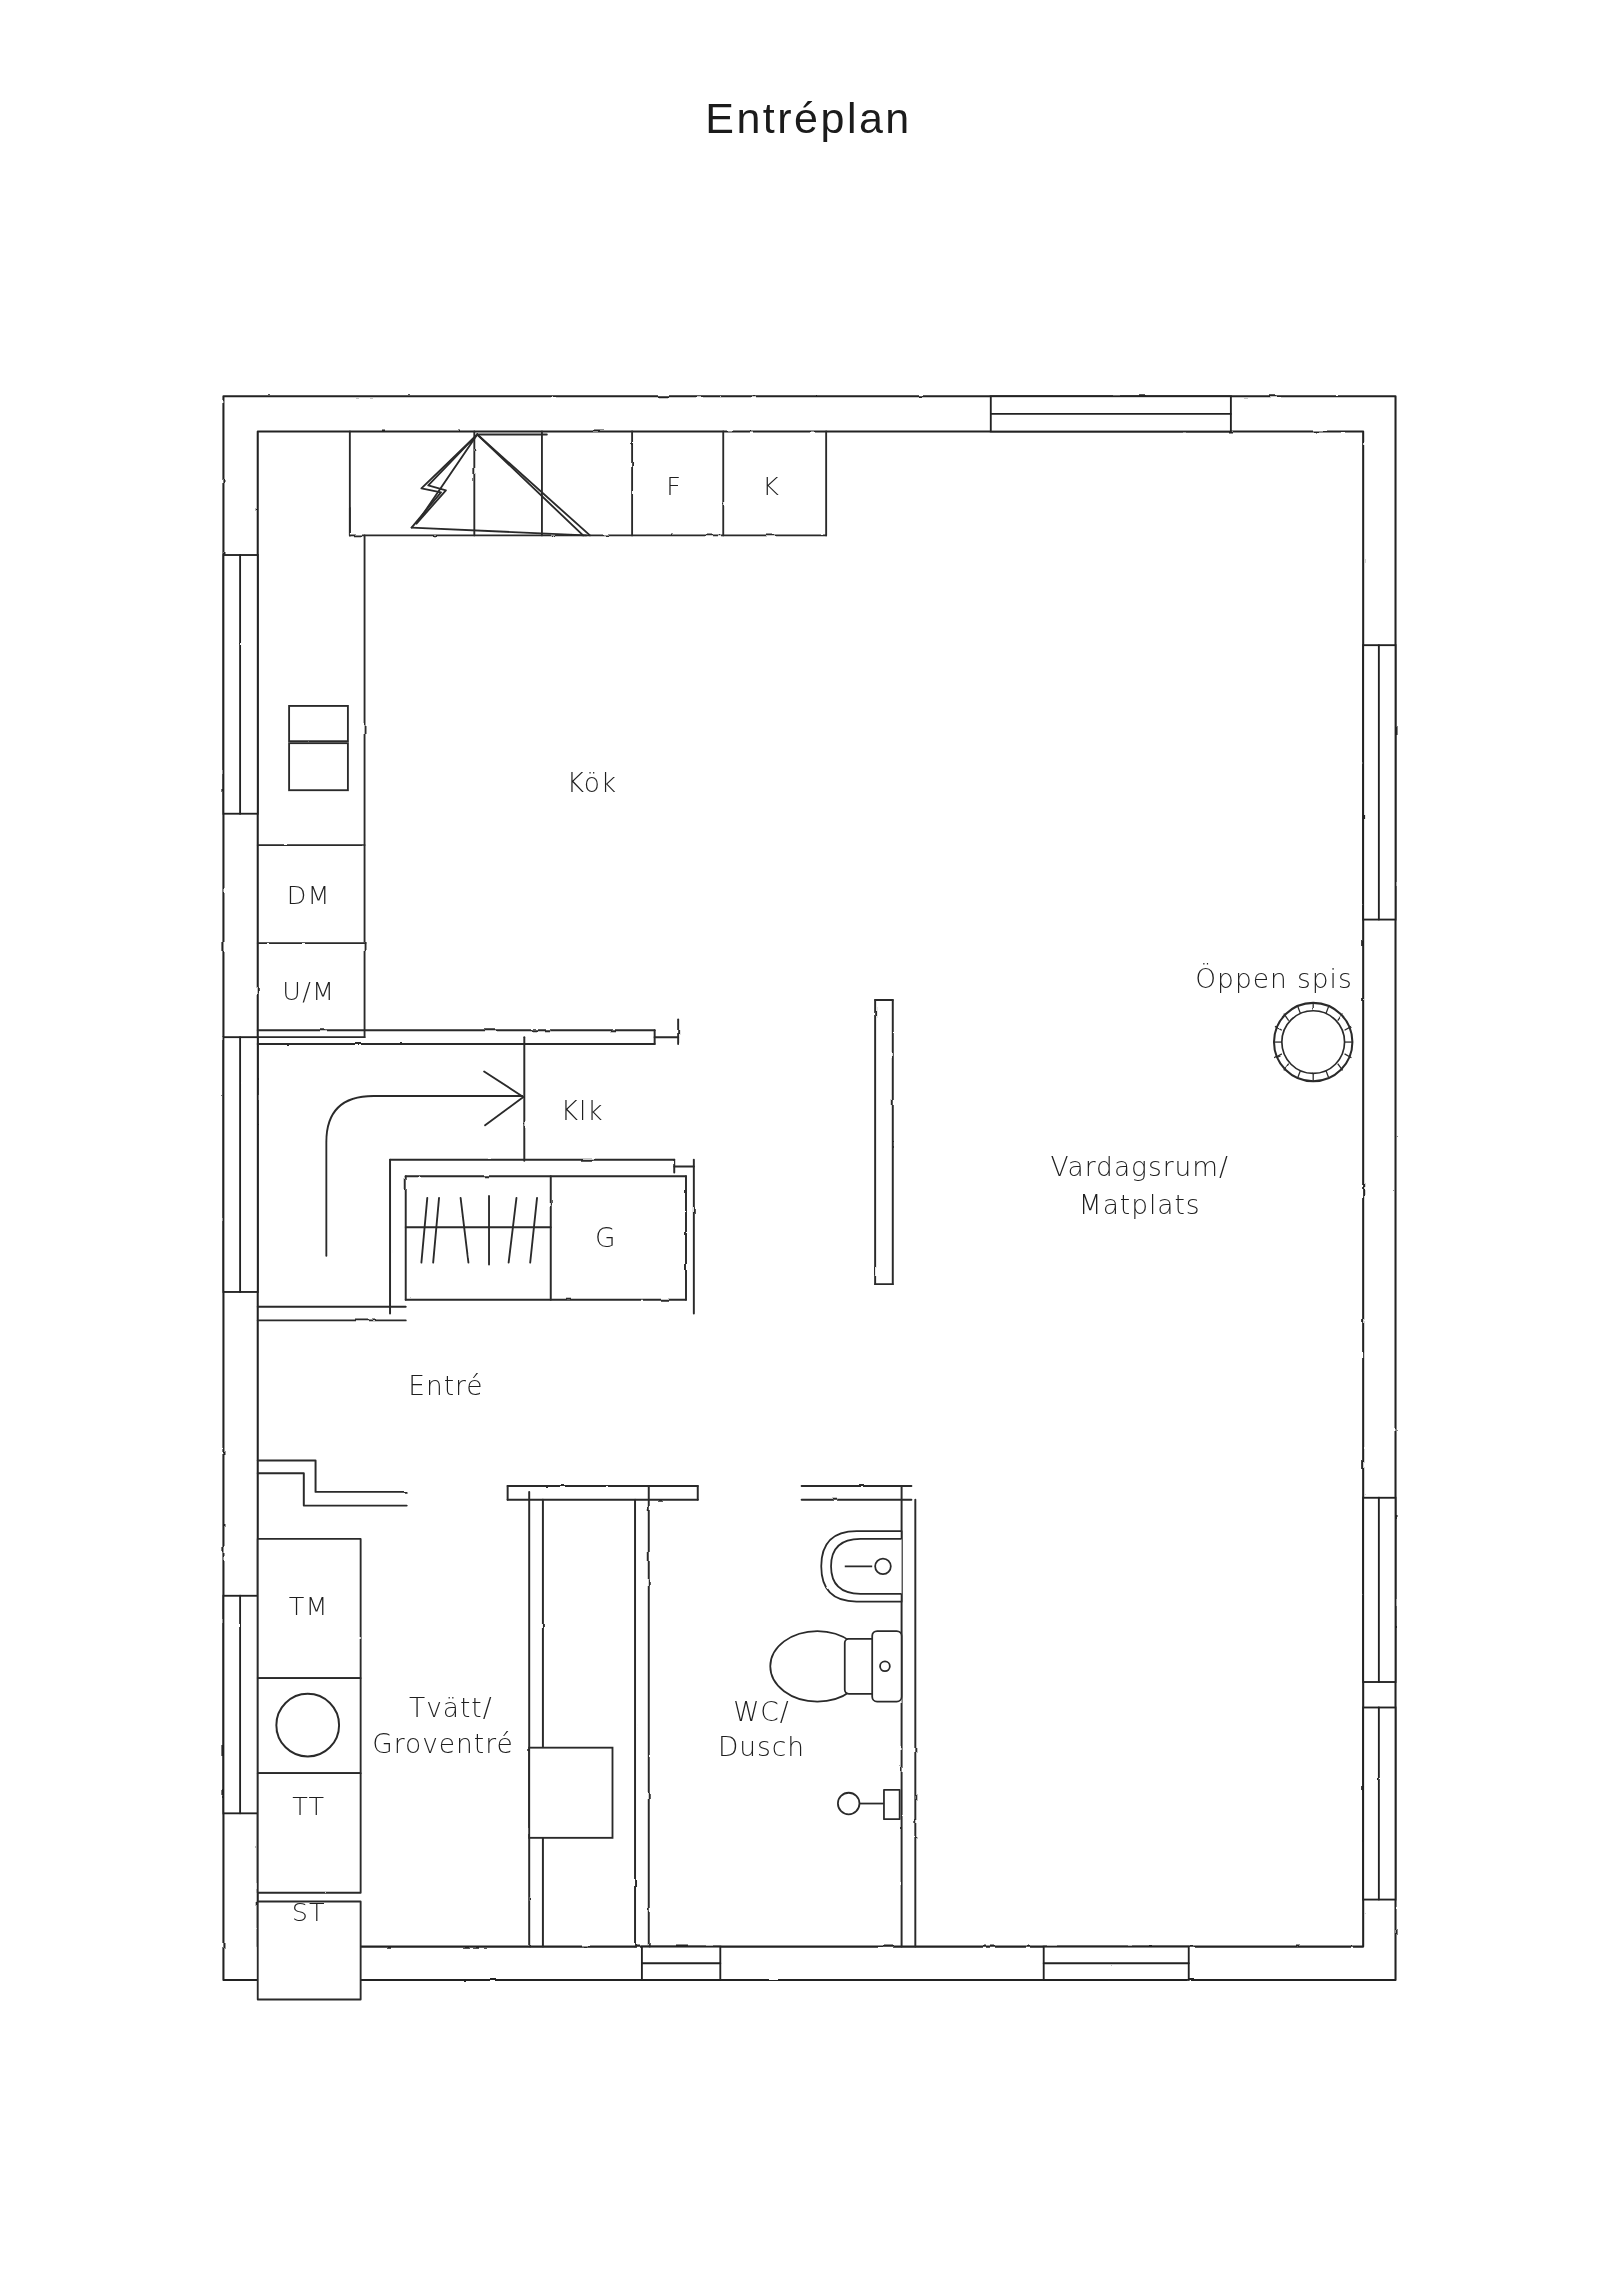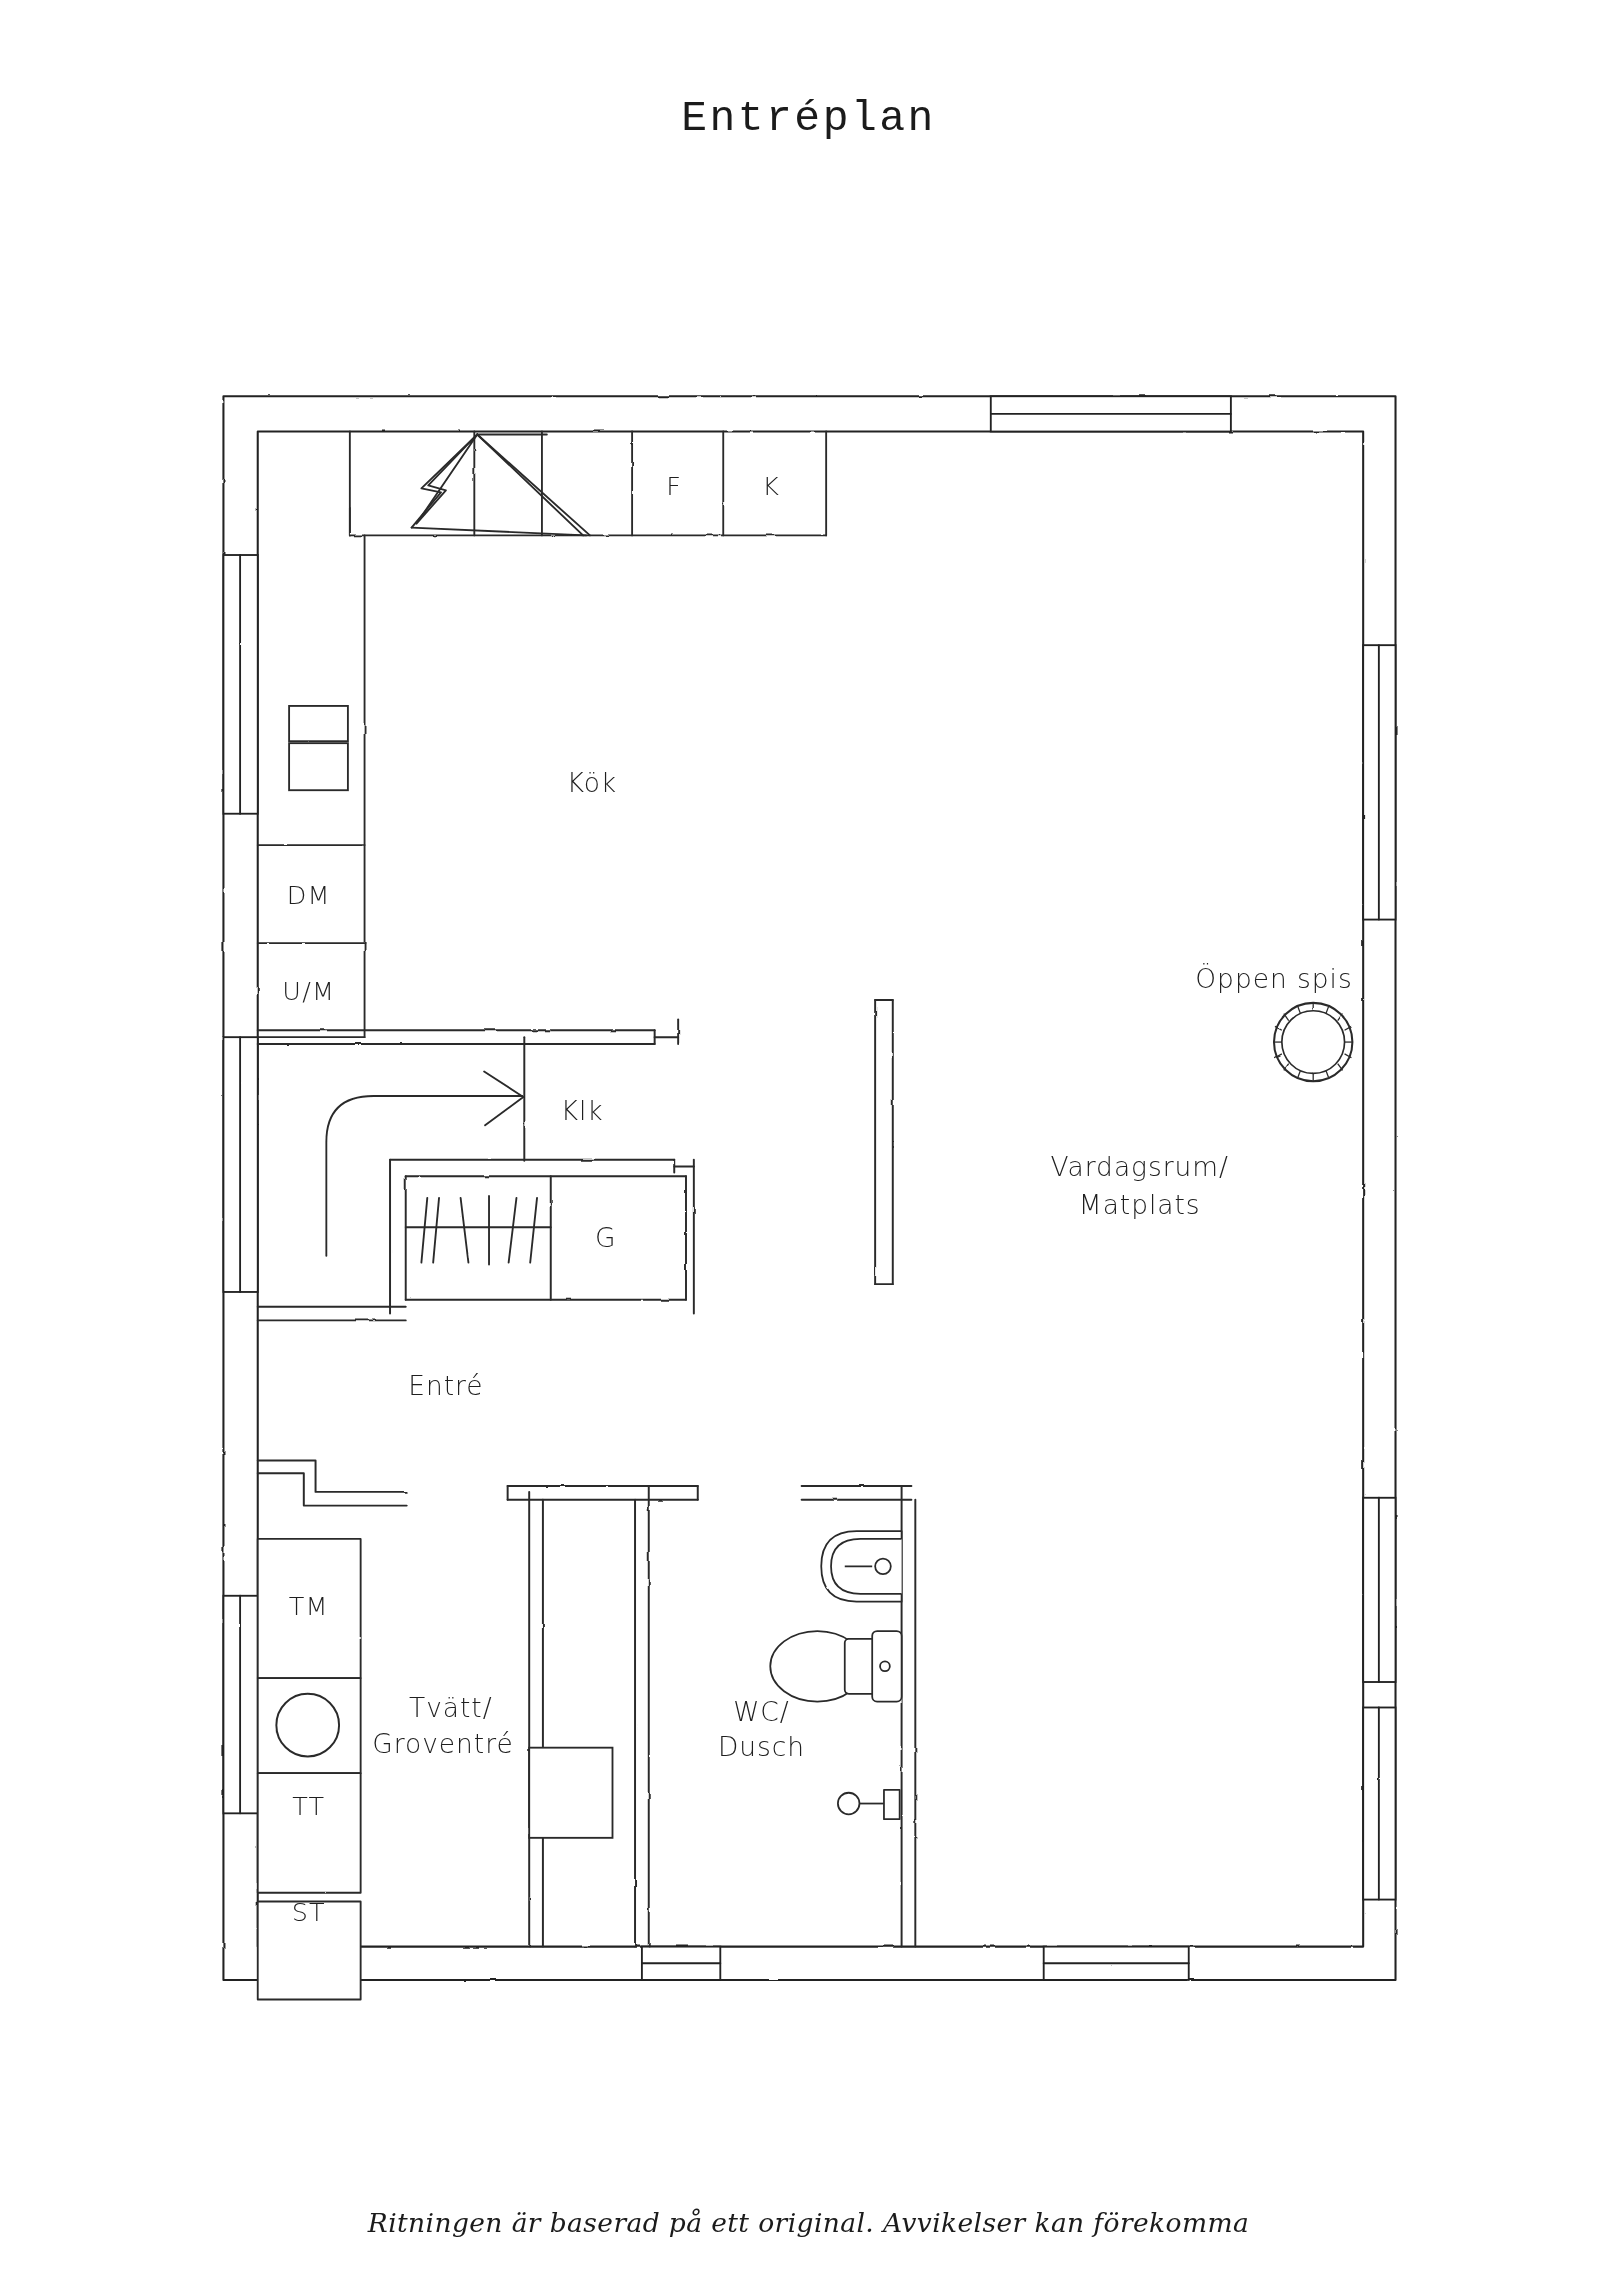--- a/index.html
+++ b/index.html
@@ -24,21 +24,21 @@
   }
   .page-title {
     position: absolute;
     left: 0;
     top: 94px;
     width: 1617px;
     text-align: center;
     font-size: 43px;
     color: #1b1b1b;
     letter-spacing: 2.5px;
-    font-family: Liberation Mono, monospace;
+    font-family: Liberation Sans, sans-serif;
     font-weight: 300;
   }
   .page-footer {
     position: absolute;
     left: 0;
     top: 2207px;
     width: 1617px;
     text-align: center;
     font-size: 26.5px;
     color: #1b1b1b;
@@ -333,16 +333,15 @@
     <text class="room-label" x="455" y="1423" text-anchor="middle">Entré</text>
 
     <text class="room-label" x="460" y="1752" text-anchor="middle">Tvätt/</text>
     <text class="room-label" x="452" y="1788" text-anchor="middle">Groventré</text>
 
     <text class="room-label" x="777" y="1756" text-anchor="middle">WC/</text>
     <text class="room-label" x="777" y="1792" text-anchor="middle">Dusch</text>
 
   </svg>
 
-  <div class="page-footer">Ritningen är baserad på ett original. Avvikelser kan förekomma</div>
 
 </div>
 
 
 </body></html>

